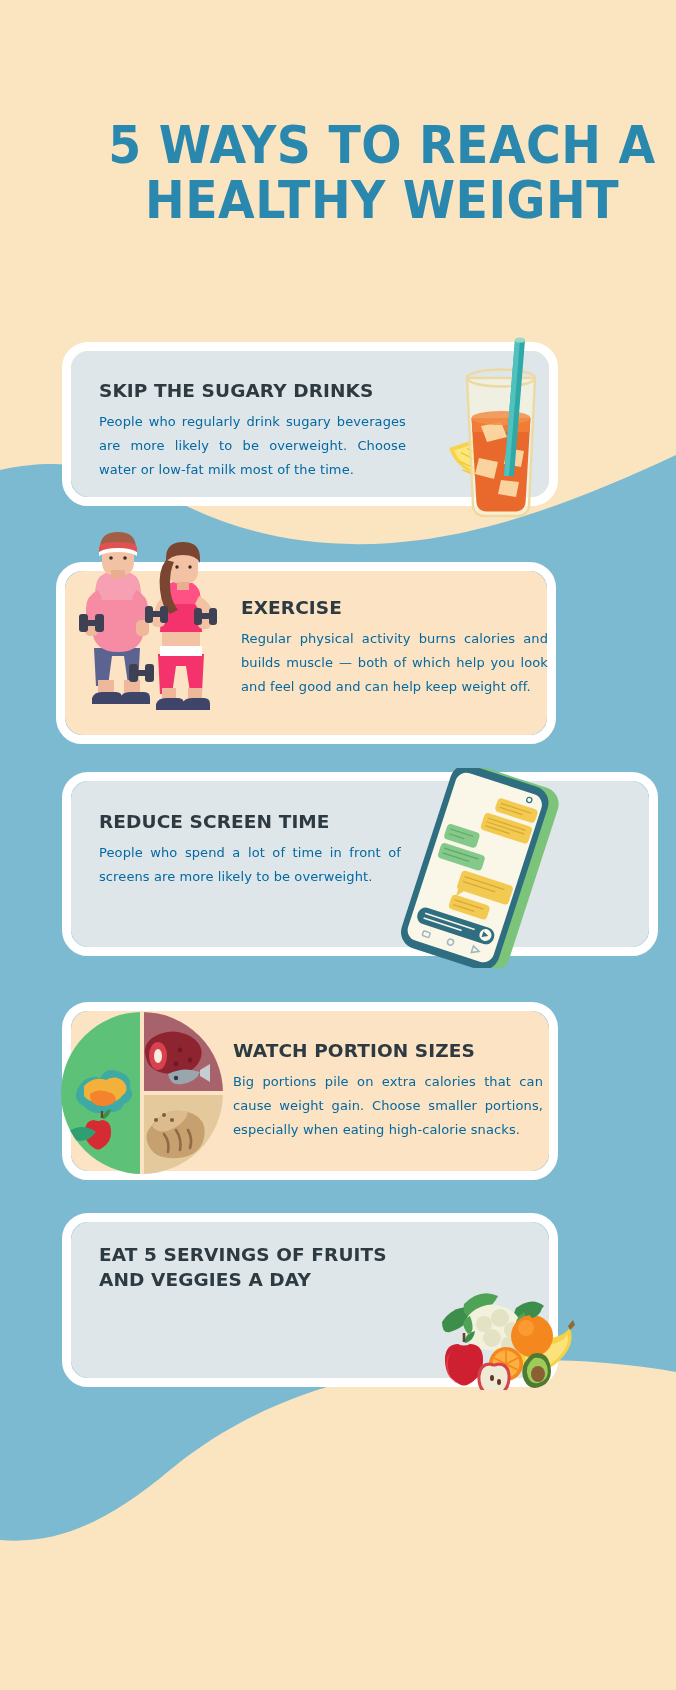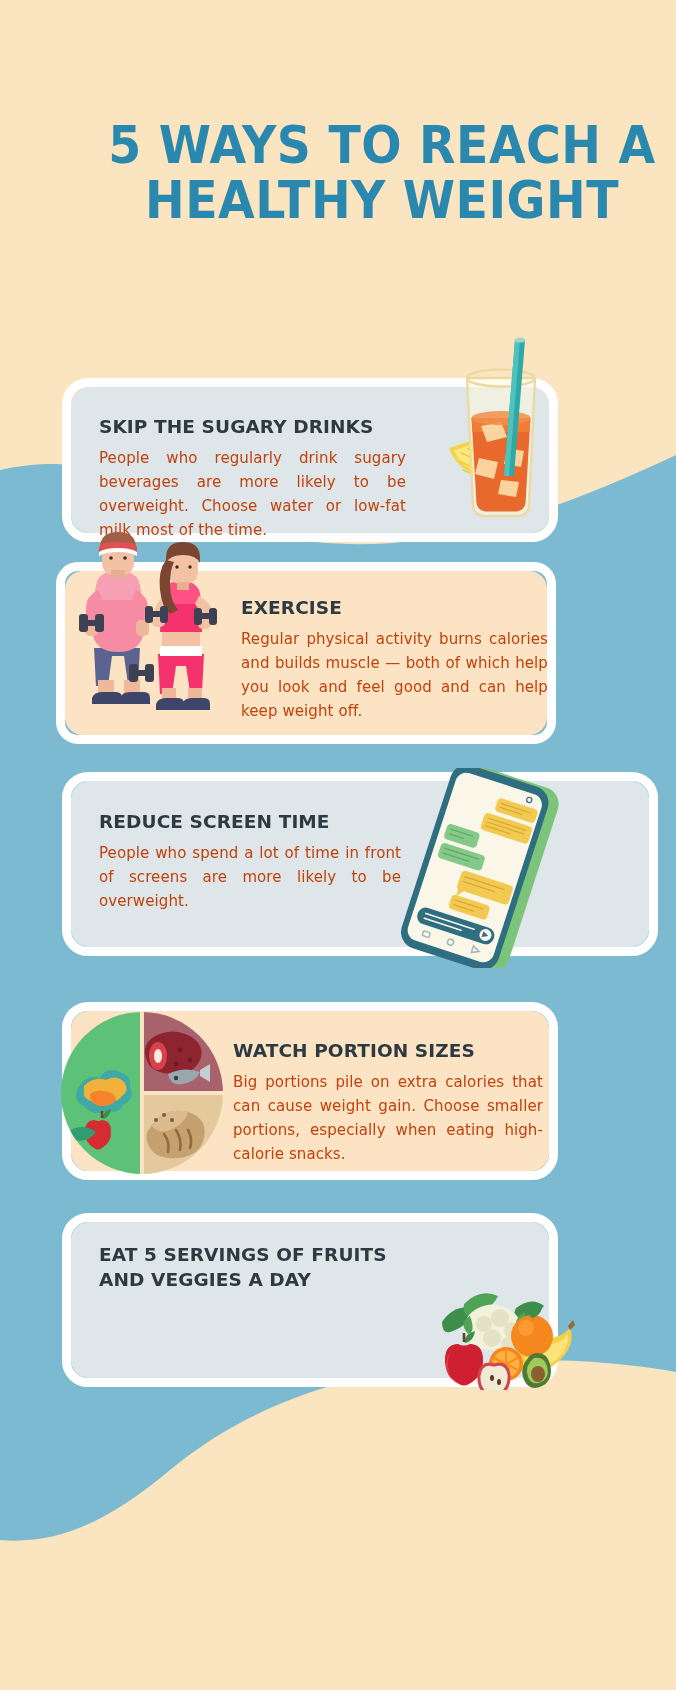--- a/index.html
+++ b/index.html
@@ -87,23 +87,23 @@
     font-weight: bold;
     font-size: 18.5px;
     line-height: 25px;
     letter-spacing: 0.1px;
     color: #2E3A42;
     text-transform: uppercase;
     margin: 0 0 7px 0;
   }
   .card-body {
     font-family: "DejaVu Sans", sans-serif;
-    font-size: 15px;
+    font-size: 13px;
     line-height: 24px;
-    color: #c2410c;
+    color: #0369a1;
     text-align: justify;
     margin: 0;
     letter-spacing: 0.1px;
   }
 
   .art {
     position: absolute;
     z-index: 6;
     pointer-events: none;
   }
@@ -120,21 +120,21 @@
              C500,529 580,500 676,455 L676,1690 L0,1690 Z" fill="#7BBAD1"></path>
     <path d="M0,1540 C60,1545 110,1520 170,1470 C250,1404 350,1370 470,1362
              C550,1357 620,1362 676,1372 L676,1690 L0,1690 Z" fill="#FBE5C0"></path>
   </svg>
 
   <div class="title-wrap">
     <div class="title-line">5 Ways to Reach a</div>
     <div class="title-line">Healthy Weight</div>
   </div>
 
-  <div class="card blue" style="left:62px; top:342px; width:496px; height:164px;margin-top:36px;">
+  <div class="card blue" style="left:62px; top:342px; width:496px; height:164px;">
     <div class="card-inner"></div>
     <div class="card-text" style="left:28px; top:27px; width:307px;">
       <div class="card-heading">Skip the Sugary Drinks</div>
       <div class="card-body">People who regularly drink sugary beverages are more likely to be overweight. Choose water or low-fat milk most of the time.</div>
     </div>
   </div>
 
   <svg class="art" style="left:437px; top:330px;" width="130" height="195" viewBox="0 0 130 195">
 
     <g transform="translate(12,118) rotate(-18)">
@@ -164,21 +164,21 @@
     </g>
 
     <ellipse cx="64" cy="48" rx="34" ry="8.5" fill="none" stroke="#EDD9A2" stroke-width="2.4"></ellipse>
     <ellipse cx="64" cy="88" rx="29.5" ry="7" fill="#F08F48" fill-opacity="0.85"></ellipse>
 
     <path d="M78,10 L88,10 L77,146 L67,146 Z" fill="#2FA8A8"></path>
     <path d="M78,10 L83,10 L72,146 L67,146 Z" fill="#4FC2BE"></path>
     <ellipse cx="83" cy="10" rx="5" ry="2.6" fill="#9BD9C6"></ellipse>
   </svg>
 
-  <div class="card cream" style="left:56px; top:562px; width:500px; height:182px;border-radius:22px;">
+  <div class="card cream" style="left:56px; top:562px; width:500px; height:182px;">
     <div class="card-inner"></div>
     <div class="card-text" style="left:176px; top:24px; width:307px;">
       <div class="card-heading">Exercise</div>
       <div class="card-body">Regular physical activity burns calories and builds muscle — both of which help you look and feel good and can help keep weight off.</div>
     </div>
   </div>
 
   <svg class="art" style="left:68px; top:528px;" width="175" height="212" viewBox="0 0 175 212">
 
     <g>

